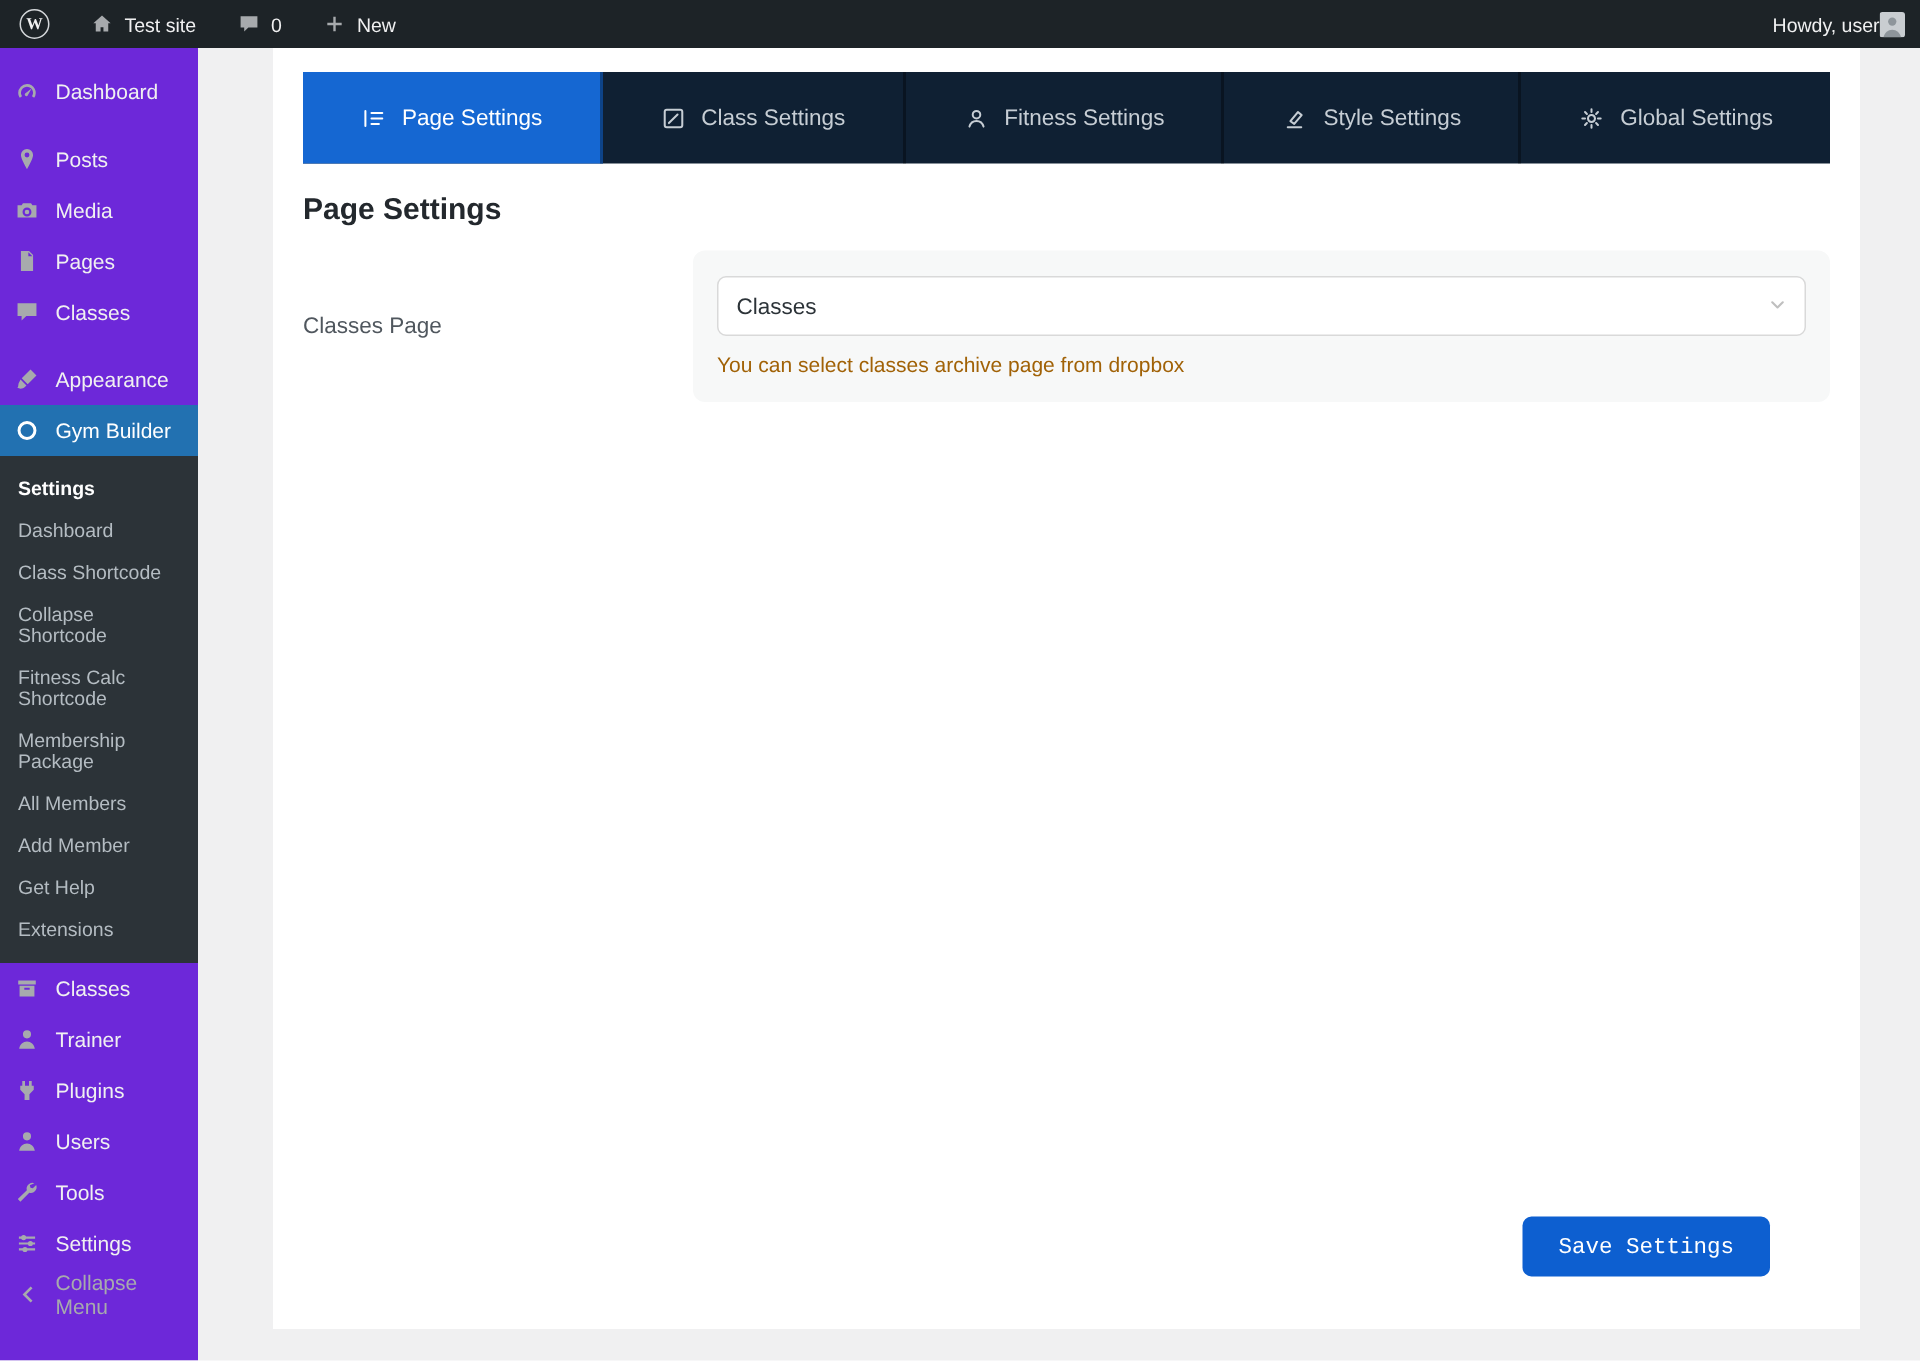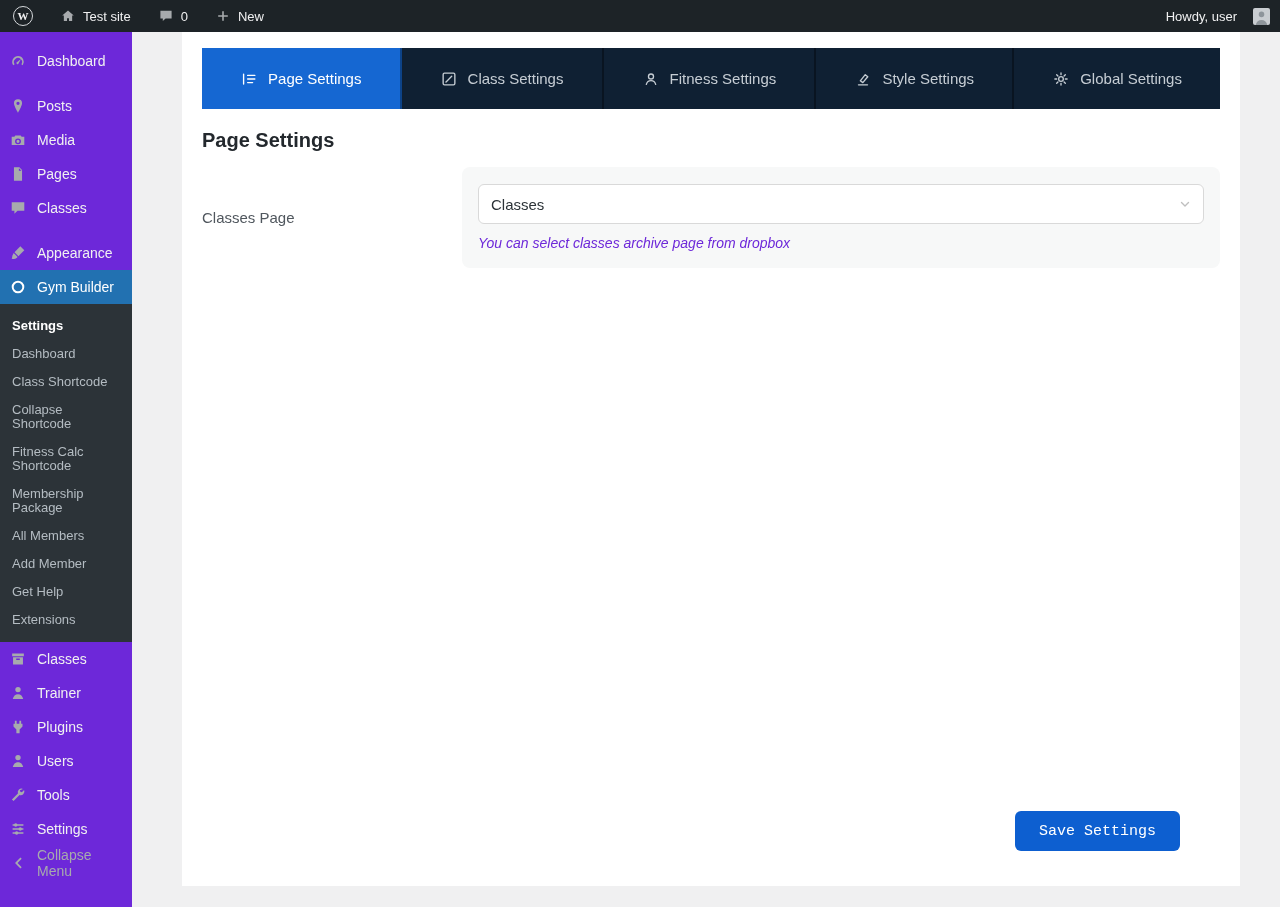--- a/index.html
+++ b/index.html
@@ -8,21 +8,21 @@
   a{text-decoration:none;color:inherit}
 
   
   .adminbar{position:absolute;top:0;left:0;width:1280px;height:32px;background:#1d2327;color:#f0f0f1;
     display:flex;align-items:center;font-size:13px;z-index:60}
   .ab-item{display:flex;align-items:center;gap:6px;padding:0 13px;height:32px;cursor:pointer}
   .ab-item svg{display:block}
   .ab-ico{width:18px;height:18px;color:#a7aaad;display:flex;align-items:center;justify-content:center}
   .wp-circle{width:20px;height:20px;border:1.6px solid #d5d8db;border-radius:50%;display:flex;align-items:center;
     justify-content:center;font-family:"Liberation Serif",serif;font-size:11px;color:#f0f0f1;font-weight:700}
-  .ab-right{margin-left:auto;display:flex;align-items:center;gap:16px;padding-right:10px}
+  .ab-right{margin-left:auto;display:flex;align-items:center;gap:0;padding-right:10px}
   .avatar{width:17px;height:17px;border-radius:2px;overflow:hidden;display:block}
 
   
   .sidebar{position:absolute;top:32px;left:0;width:132px;height:875px;background:#6d28d9;padding-top:12px}
   .menu-item{display:flex;align-items:center;gap:9px;height:34px;padding:0 8px;font-size:14px;color:#f0f0f1;cursor:pointer;position:relative}
   .menu-item .ico{width:20px;height:20px;display:flex;align-items:center;justify-content:center;color:#a7aaad;flex:0 0 20px}
   .menu-item .ico svg{width:18px;height:18px;fill:currentColor}
   .menu-item.active{background:#2271b1;color:#fff}
   .menu-item.active .ico{color:#fff}
   .menu-item.dim{color:#a7aaad}
@@ -46,21 +46,21 @@
 
   .page-title{margin-top:20px;font-size:20px;font-weight:700;color:#23282d}
 
   
   .form-row{display:flex;align-items:center;margin-top:15px}
   .form-row + .form-row{margin-top:28px}
   .row-label{width:260px;font-size:15px;color:#50575e}
   .row-box{flex:1;background:#f7f8f8;border-radius:8px;padding:17px 16px}
   .select{height:40px;background:#fff;border:1px solid #d9d9d9;border-radius:6px;display:flex;align-items:center;
     justify-content:space-between;padding:0 12px;font-size:15px;color:#2c3338;cursor:pointer}
-  .hint{margin-top:11px;font-style:italic;font-size:14px;color:#6d28d9}
+  .hint{margin-top:11px;font-size:14px;color:#a16207}
 
   .save-btn{position:absolute;top:787px;right:60px;height:40px;padding:0 24px;background:#0d5fd0;color:#fff;
     border:none;border-radius:6px;font-size:15px;font-family:Liberation Mono, monospace;cursor:pointer}
 </style>
 </head>
 <body>
 
 <div class="adminbar">
   <div class="ab-item">
     <span class="wp-circle">W</span>

